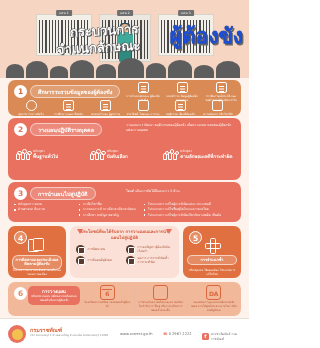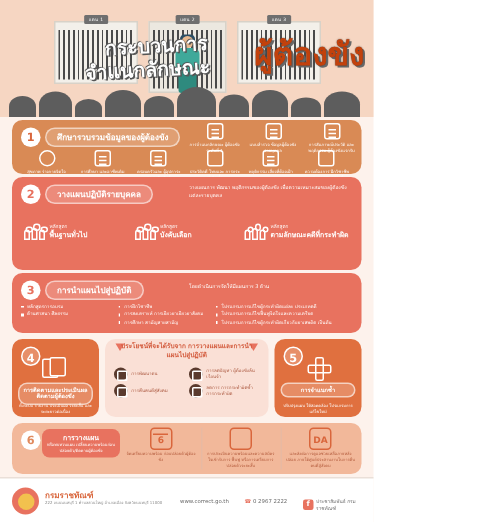--- a/index.html
+++ b/index.html
@@ -51,21 +51,21 @@
   .title-wrap { position: absolute; top: 20px; left: 0; width: 249px; text-align:center; z-index:5; }
   .title-a, .title-b, .title-c {
     font-weight: bold; color: #ffffff;
     text-shadow: 0 0 1px #3a3a3a, 1px 1px 0 #5a5a5a, -0.5px -0.5px 0 #5a5a5a;
     line-height: 1;
   }
   .title-a { font-size: 13px; display:inline-block; transform: rotate(-3deg); margin-left:-40px;}
   .title-b { font-size: 13px; display:block; transform: rotate(-3deg); margin-left:-52px; margin-top:2px;}
   .title-c {
     position:absolute; right: 6px; top: 6px;
-    font-size: 21px; color:#c2410c;
+    font-size: 21px; color:#1d4ed8;
     text-shadow: 0 0 1px #3a3a3a, 1.5px 1.5px 0 #6a6a6a;
   }
   .crowd { position:absolute; bottom:0; left:0; width:249px; height:22px; }
   .sil { position:absolute; bottom:0; background:#5d5d5d; border-radius:50% 50% 0 0; }
 
   
   .card {
     position: absolute; left: 8px; width: 233px;
     border-radius: 7px;
   }

